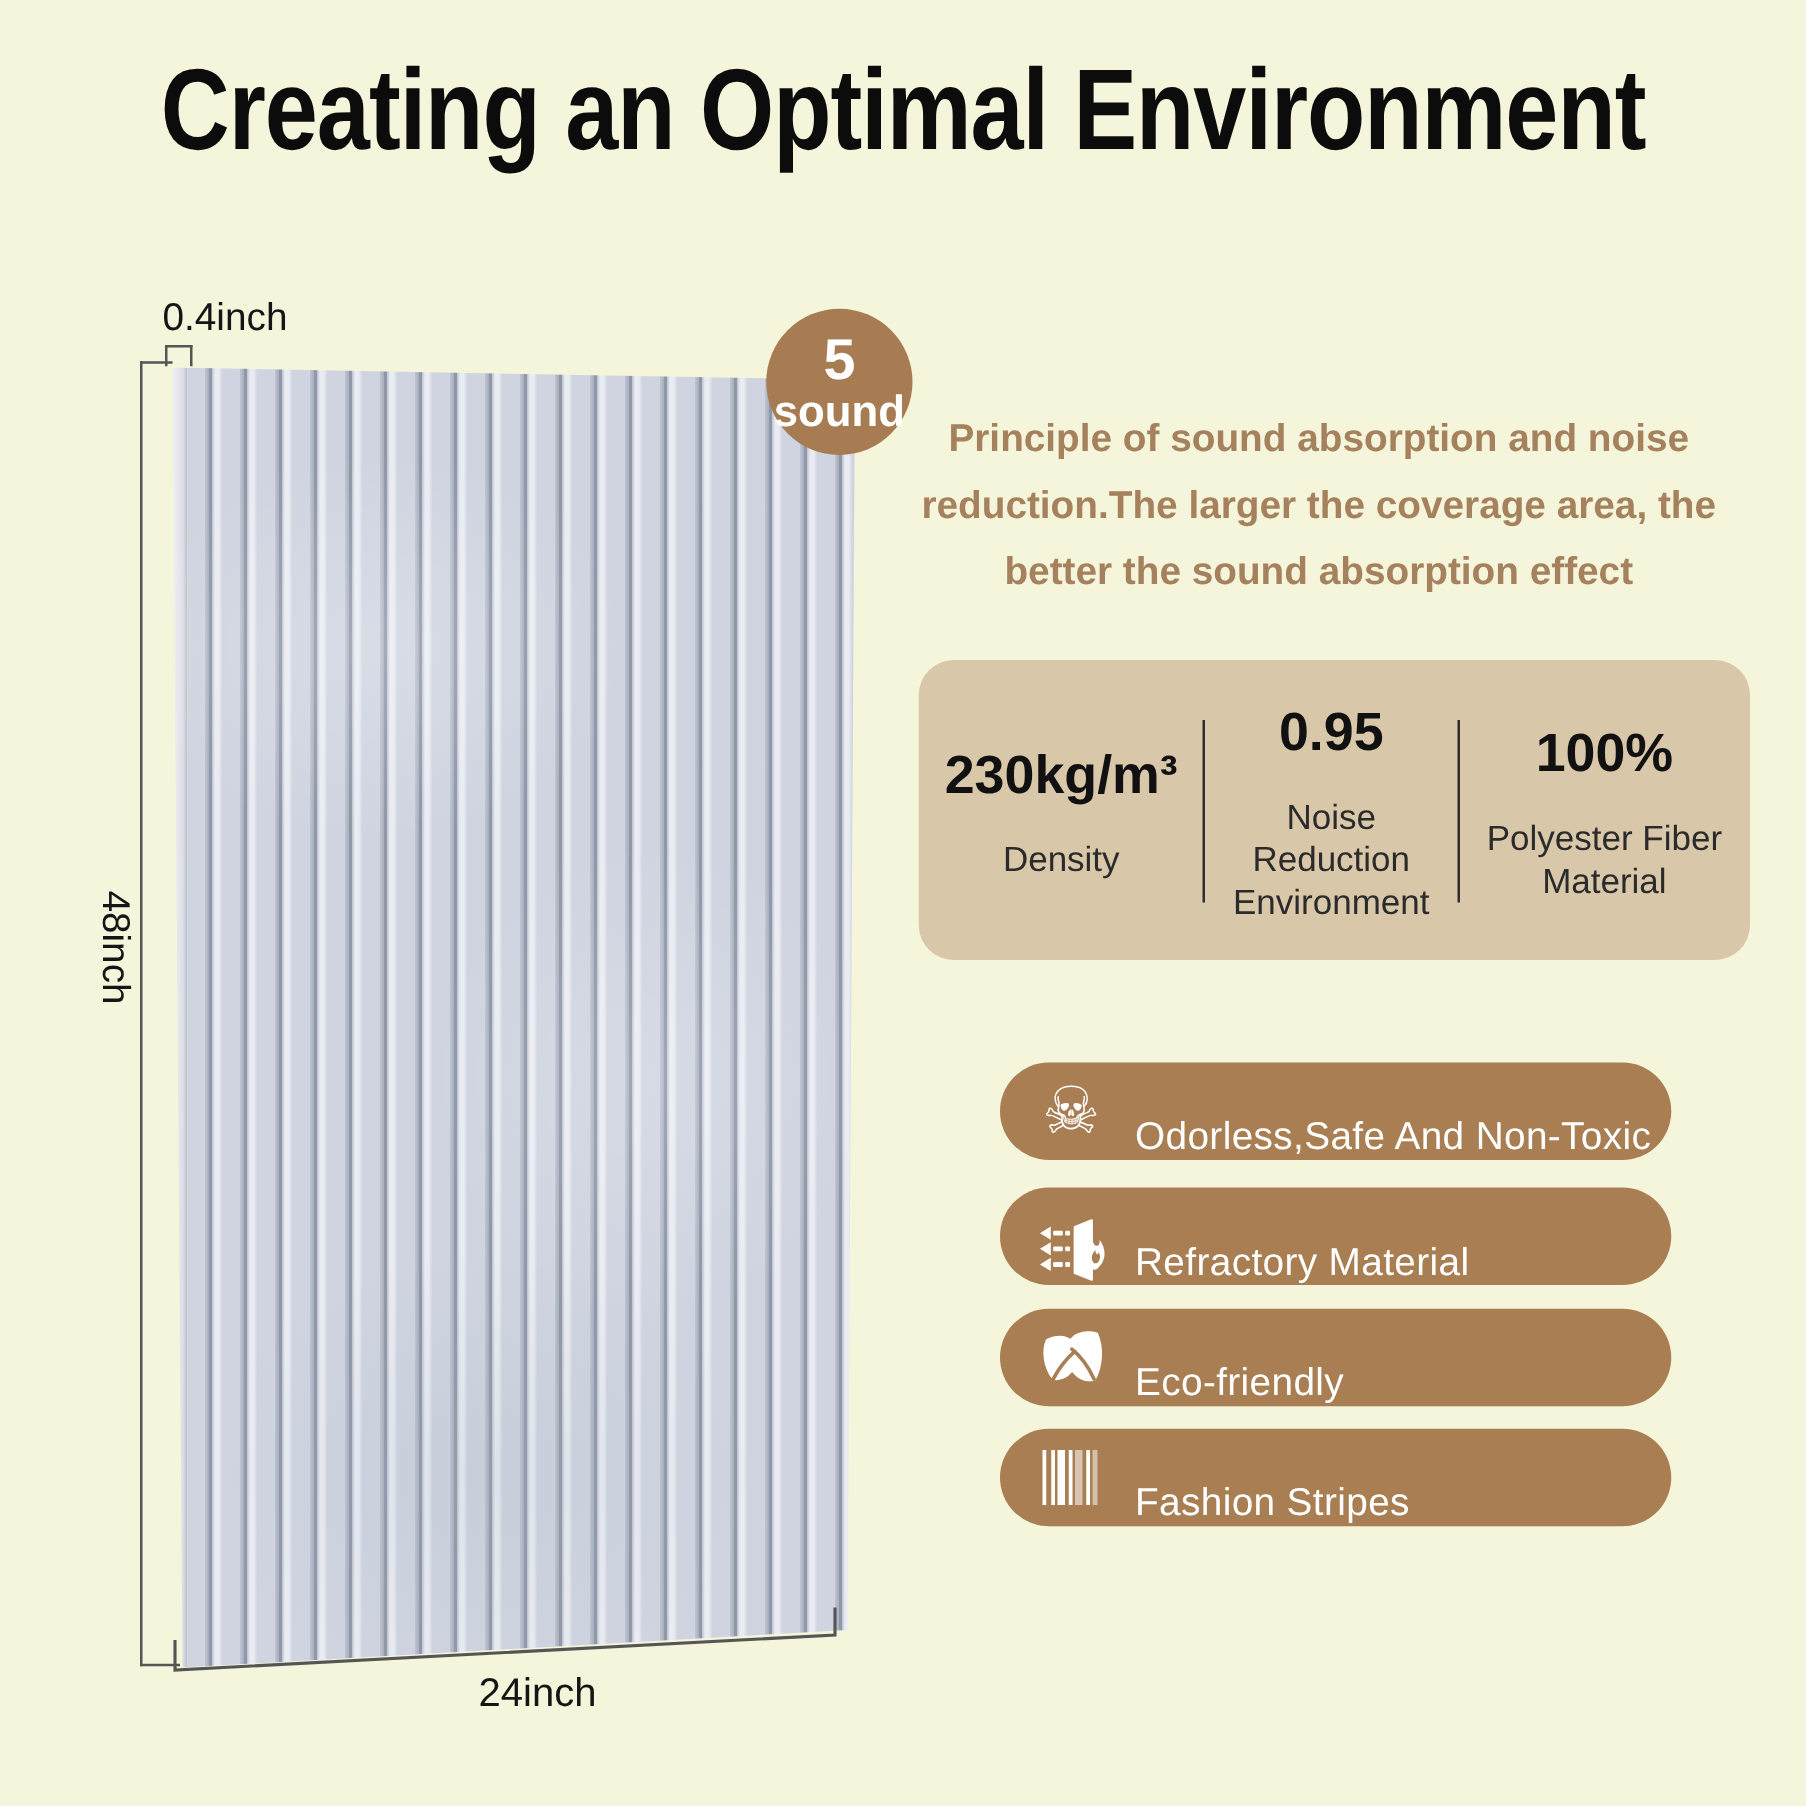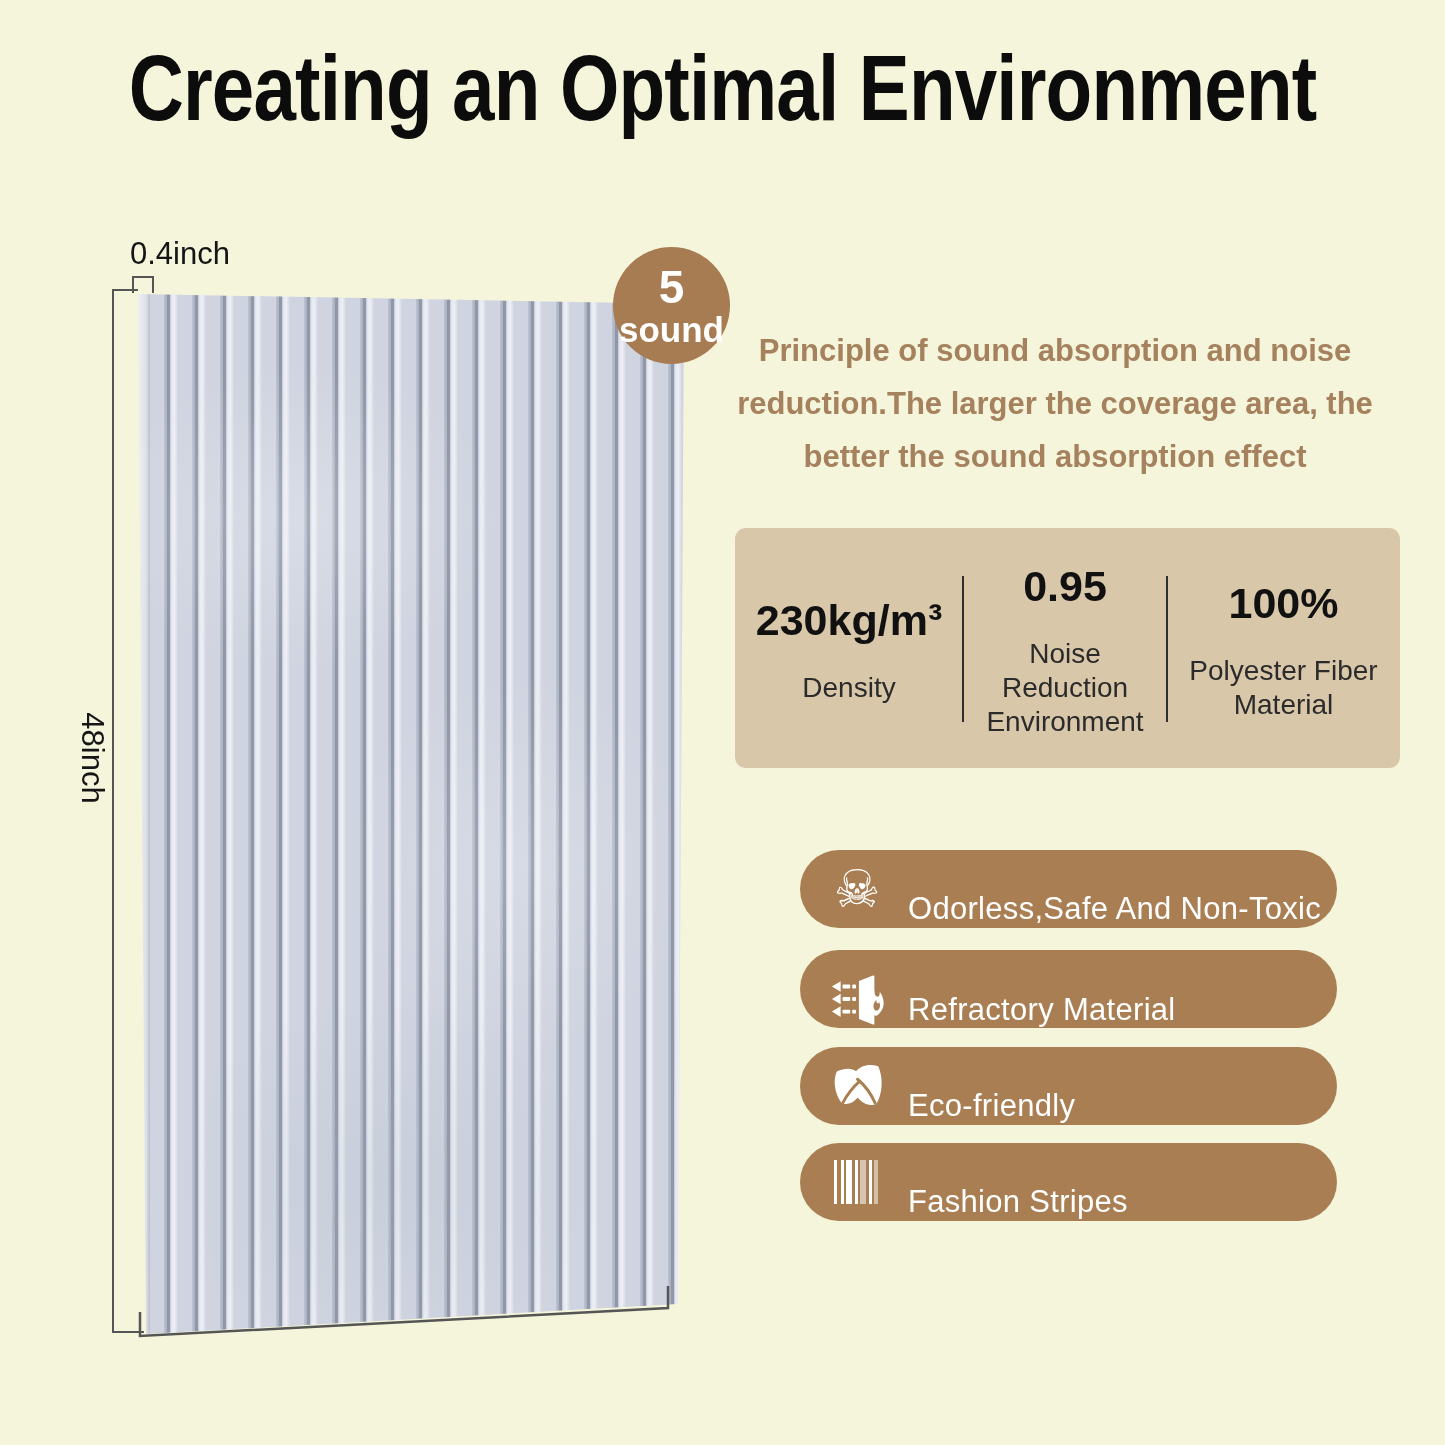--- a/index.html
+++ b/index.html
@@ -62,21 +62,21 @@
   }
   .pack-number{font-size:46px;font-weight:700;}
   .pack-unit{font-size:35px;font-weight:700;margin-top:2px;}
   
   .description{
     position:absolute;left:710px;top:324px;width:690px;text-align:center;
     color:#a5815d;font-weight:700;font-size:31px;line-height:53px;
   }
   .spec-box{
     position:absolute;left:735px;top:528px;width:665px;height:240px;
-    background:#d9c7a9;border-radius:11px;display:grid;
+    background:#d9c7a9;border-radius:28px;display:grid;
     grid-template-columns:228px 204px 233px;
   }
   .spec-divider{position:absolute;top:48px;width:2px;height:146px;background:#2e2e2e;}
   .spec-divider.d1{left:227px;}
   .spec-divider.d2{left:431px;}
   .spec-cell{
     display:flex;flex-direction:column;align-items:center;justify-content:center;
     text-align:center;padding-top:4px;
   }
   .spec-value{font-size:43px;font-weight:700;color:#111;}
@@ -111,20 +111,21 @@
   <div class="thickness-bracket"></div>
 
   <div class="dim-line" style="left:112px;top:289px;width:26px;height:2px;"></div>
   <div class="dim-line" style="left:112px;top:289px;width:2px;height:1044px;"></div>
   <div class="dim-line" style="left:112px;top:1331px;width:32px;height:2px;"></div>
   <div class="dim height-label">48inch</div>
 
   <svg class="bottom-bracket" width="560" height="80" viewBox="0 0 560 80">
     <polyline points="12,36 12,60 540,32 540,10" fill="none" stroke="#555" stroke-width="2.5"></polyline>
   </svg>
+  <div class="dim width-label">24inch</div>
 
   <div class="pack-badge">
     <div class="pack-number">5</div>
     <div class="pack-unit">sound</div>
   </div>
 
   <div class="description">
     <div>Principle of sound absorption and noise</div>
     <div>reduction.The larger the coverage area, the</div>
     <div>better the sound absorption effect</div>

